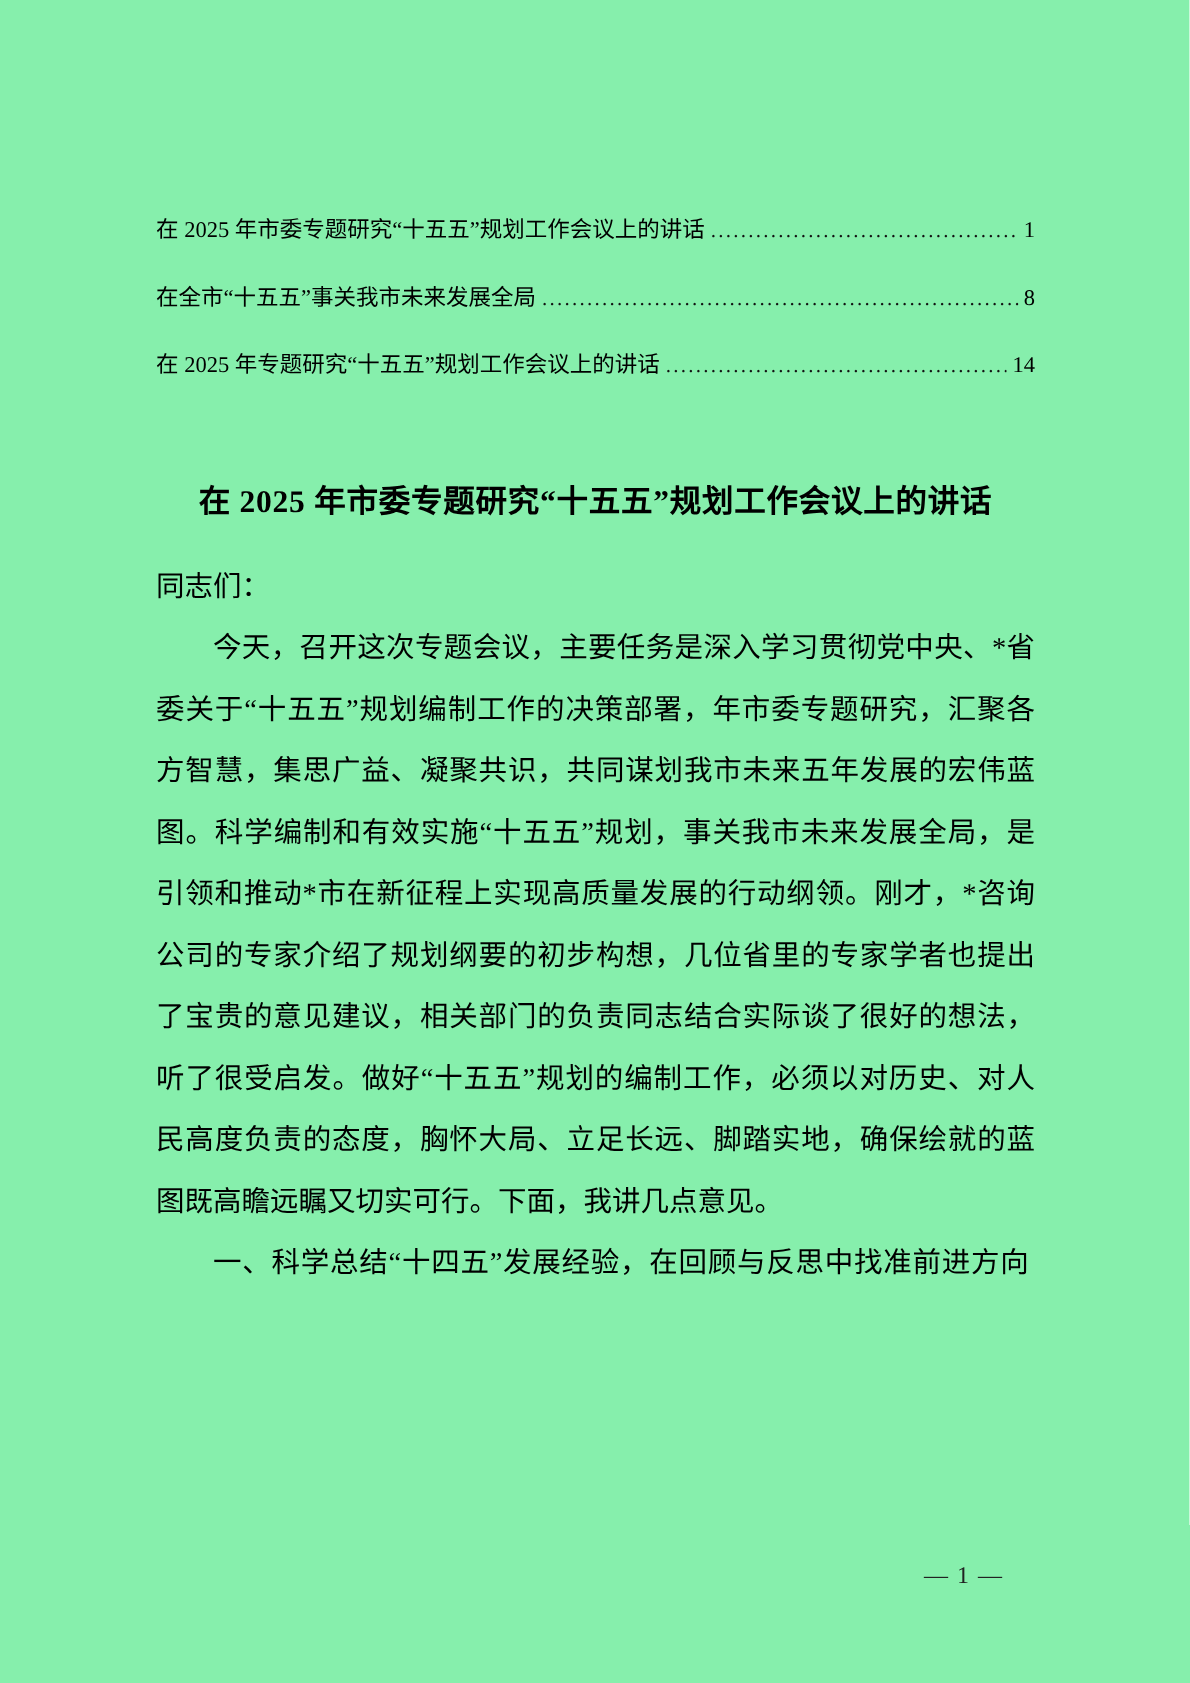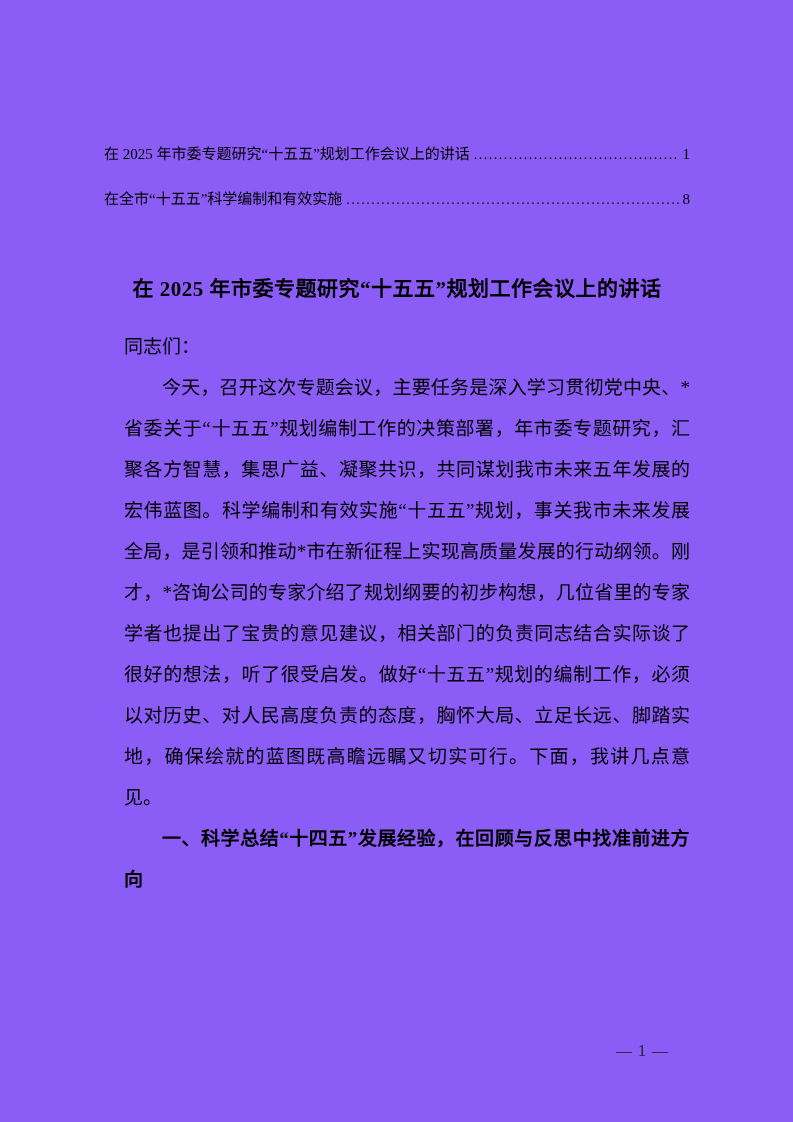--- a/index.html
+++ b/index.html
@@ -6,21 +6,21 @@
   html, body {
     margin: 0;
     padding: 0;
     background: #ffffff;
   }
   .page {
     position: relative;
     width: 793px;
     height: 1122px;
     margin: 0 auto;
-    background: #8b5cf6;
+    background: #86efac;
     color: #000000;
     font-family: "Liberation Serif", "DejaVu Serif", serif;
     box-sizing: border-box;
     padding: 132px 103px 0 104px;
     overflow: hidden;
   }
 
   
   .toc { }
   .toc-row {
@@ -56,35 +56,34 @@
     font-size: 21px;
     font-weight: 700;
     line-height: 34px;
     letter-spacing: 0.5px;
   }
 
   
   .body-text {
     font-size: 19px;
     line-height: 41px;
-    margin-left: 20px;
   }
   .salutation {
     margin-top: 20px;
   }
   .para {
     margin: 0;
     text-align: justify;
     text-indent: 2em;
   }
   .section-heading {
     margin: 0;
     text-align: justify;
     text-indent: 2em;
-    font-weight: 700;
+    font-weight: 400;
     letter-spacing: 0.5px;
   }
 
   
   .page-footer {
     position: absolute;
     right: 124px;
     bottom: 62px;
     font-size: 16px;
     color: #222222;
@@ -96,23 +95,28 @@
 
 <div class="page">
 
   <div class="toc">
     <div class="toc-row">
       <span class="toc-title">在 2025 年市委专题研究“十五五”规划工作会议上的讲话</span>
       <span class="toc-dots"></span>
       <span class="toc-page">1</span>
     </div>
     <div class="toc-row">
-      <span class="toc-title">在全市“十五五”科学编制和有效实施</span>
+      <span class="toc-title">在全市“十五五”事关我市未来发展全局</span>
       <span class="toc-dots"></span>
       <span class="toc-page">8</span>
+    </div>
+    <div class="toc-row">
+      <span class="toc-title">在 2025 年专题研究“十五五”规划工作会议上的讲话</span>
+      <span class="toc-dots"></span>
+      <span class="toc-page">14</span>
     </div>
   </div>
 
   <h1 class="doc-title">在 2025 年市委专题研究“十五五”规划工作会议上的讲话</h1>
 
   <div class="body-text">
     <div class="salutation">同志们：</div>
     <p class="para">今天，召开这次专题会议，主要任务是深入学习贯彻党中央、*省委关于“十五五”规划编制工作的决策部署，年市委专题研究，汇聚各方智慧，集思广益、凝聚共识，共同谋划我市未来五年发展的宏伟蓝图。科学编制和有效实施“十五五”规划，事关我市未来发展全局，是引领和推动*市在新征程上实现高质量发展的行动纲领。刚才，*咨询公司的专家介绍了规划纲要的初步构想，几位省里的专家学者也提出了宝贵的意见建议，相关部门的负责同志结合实际谈了很好的想法，听了很受启发。做好“十五五”规划的编制工作，必须以对历史、对人民高度负责的态度，胸怀大局、立足长远、脚踏实地，确保绘就的蓝图既高瞻远瞩又切实可行。下面，我讲几点意见。</p>
     <p class="section-heading">一、科学总结“十四五”发展经验，在回顾与反思中找准前进方向</p>
   </div>

